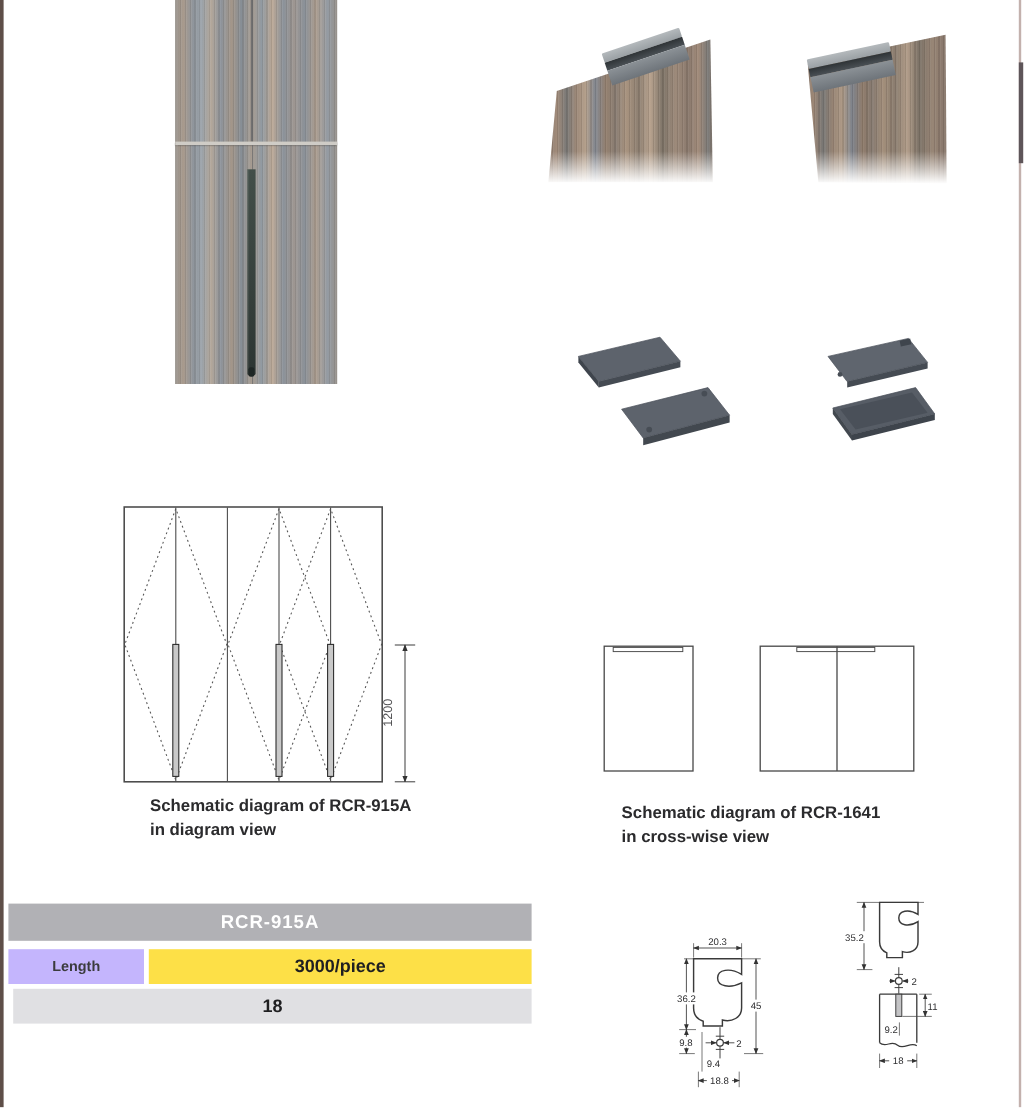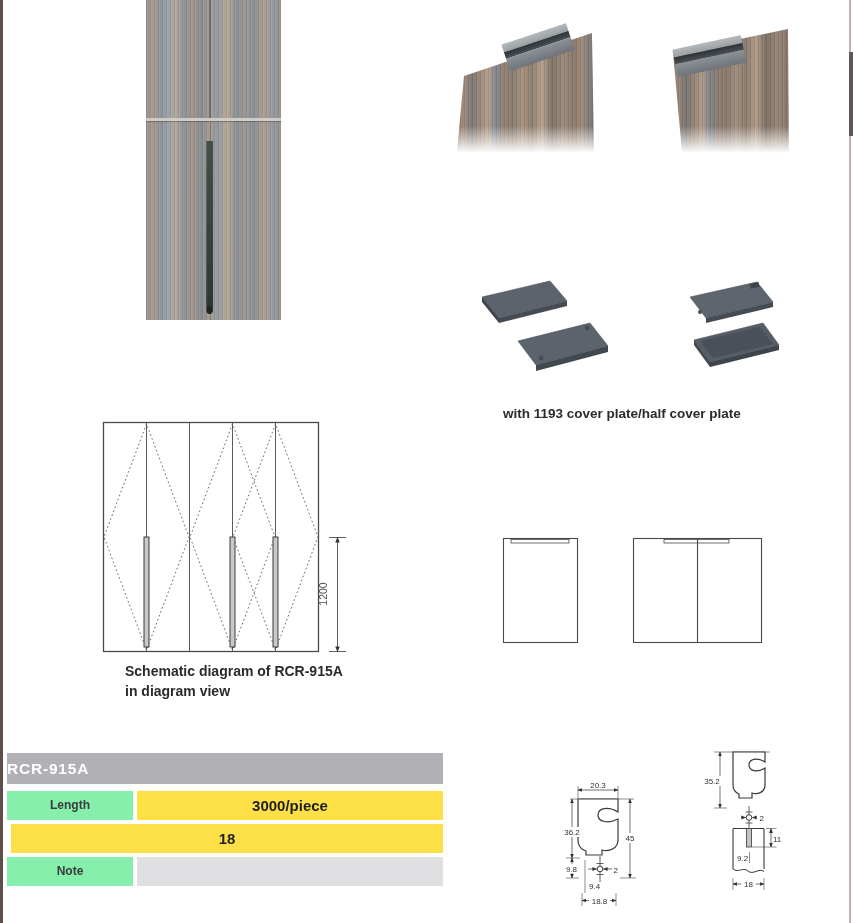--- a/index.html
+++ b/index.html
@@ -40,23 +40,23 @@
   .render-fade{left:450px;top:126px;width:350px;height:34px;background:linear-gradient(180deg,rgba(255,255,255,0),#fff 80%);}
 
   
   .caption{font-size:14px;font-weight:600;color:#2b2b2d;line-height:19.5px;}
   .cap-cover{left:503px;top:404px;width:290px;font-size:13.5px;}
   .cap-left{left:109px;top:662px;width:260px;margin-left:16px;}
   .cap-right{left:518px;top:668px;width:260px;}
 
   
   .spec{left:7px;top:753px;width:436px;}
-  .spec-header{height:31px;line-height:31px;background:#b1b1b5;color:#ffffff;font-weight:bold;font-size:15.5px;text-align:left;letter-spacing:.8px;margin-bottom:7px;}
+  .spec-header{height:31px;line-height:31px;background:#b1b1b5;color:#ffffff;font-weight:bold;font-size:15.5px;text-align:center;letter-spacing:.8px;margin-bottom:7px;}
   .spec-row{display:flex;height:29px;margin-bottom:4px;}
-  .spec-label{width:126px;background:#86efac;font-size:12px;font-weight:bold;color:#3b3b3d;text-align:center;line-height:29px;}
+  .spec-label{width:113px;background:#c4b5fd;font-size:12px;font-weight:bold;color:#3b3b3d;text-align:center;line-height:29px;}
   .spec-gap{width:4px;background:#fff;}
   .spec-value{flex:1;background:#fde047;font-size:15px;font-weight:600;color:#1f1f21;text-align:center;line-height:29px;}
   .spec-row:last-child .spec-value{background:#e0e0e3;}
 
   svg text{font-family:"Liberation Sans","DejaVu Sans",sans-serif;font-size:8px;fill:#2f2f31;}
   svg .dimtext-lg{font-size:10.5px;fill:#4f4f51;}
 </style>
 </head>
 <body>
 
@@ -105,21 +105,20 @@
       <circle cx="700" cy="312" r="2" fill="#474d55"></circle>
     </g>
     <g>
       <polygon points="694,340 763,323 779,345 710,362" fill="#575d66" stroke="#4b515a" stroke-width=".6"></polygon>
       <polygon points="700,341 760,327 773,344 713,358" fill="#4a5059"></polygon>
       <polygon points="710,362 779,345 779,350 710,367" fill="#3e444c"></polygon>
       <polygon points="694,340 694,345 710,367 710,362" fill="#42484f"></polygon>
     </g>
   </svg>
 
-  <div class="abs caption cap-cover">with 1193 cover plate/half cover plate</div>
 
   <svg class="abs" style="left:95px;top:415px;" width="255" height="245" viewBox="95 415 255 245">
     <rect x="103.5" y="422.5" width="215" height="229" fill="none" stroke="#4a4a4a" stroke-width="1.3"></rect>
     <g stroke="#4a4a4a" stroke-width=".9">
       <line x1="146.5" y1="423" x2="146.5" y2="651"></line>
       <line x1="189.5" y1="423" x2="189.5" y2="651"></line>
       <line x1="232.5" y1="423" x2="232.5" y2="651"></line>
       <line x1="275.5" y1="423" x2="275.5" y2="651"></line>
     </g>
     <g fill="none" stroke="#555" stroke-width=".9" stroke-dasharray="1.6 2.6">
@@ -149,38 +148,35 @@
     <g fill="none" stroke="#4a4a4a">
       <rect x="503.5" y="538.5" width="74" height="104" stroke-width="1.1"></rect>
       <rect x="511" y="539.5" width="58" height="3.5" stroke-width=".8"></rect>
       <rect x="633.5" y="538.5" width="128" height="104" stroke-width="1.1"></rect>
       <line x1="697.5" y1="538.5" x2="697.5" y2="642.5" stroke-width="1.1"></line>
       <rect x="664" y="539.5" width="65" height="3.5" stroke-width=".8"></rect>
     </g>
   </svg>
 
   <div class="abs caption cap-right">
+    <div>Schematic diagram of RCR-1641</div>
+    <div>in cross-wise view</div>
   </div>
 
   <div class="abs spec">
     <div class="spec-header">RCR-915A</div>
     <div class="spec-row">
       <div class="spec-label">Length</div>
       <div class="spec-gap"></div>
       <div class="spec-value">3000/piece</div>
     </div>
     <div class="spec-row">
       <div class="spec-gap"></div>
       <div class="spec-value">18</div>
     </div>
-    <div class="spec-row">
-      <div class="spec-label">Note</div>
-      <div class="spec-gap"></div>
-      <div class="spec-value"></div>
-    </div>
   </div>
 
   <svg class="abs" style="left:540px;top:735px;" width="280" height="180" viewBox="540 735 280 180">
     <defs>
       <marker id="arr" viewBox="0 0 10 8" refX="9" refY="4" markerWidth="7" markerHeight="6" orient="auto-start-reverse">
         <path d="M0,0 L10,4 L0,8 Z" fill="#333"></path>
       </marker>
     </defs>
 
     <g>

